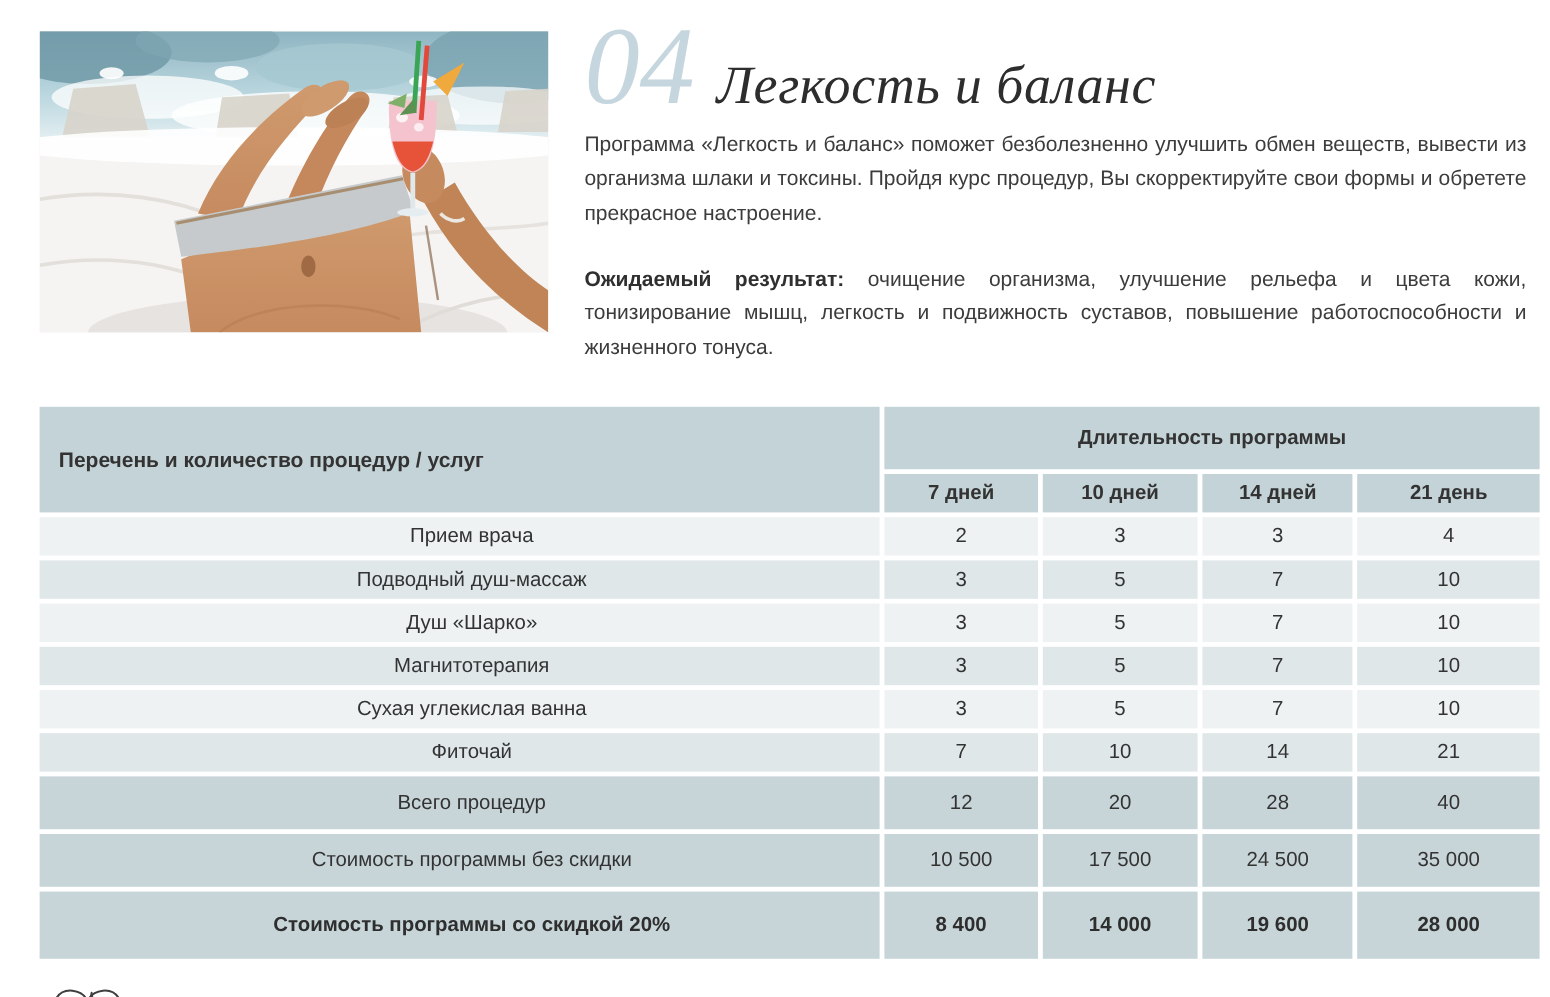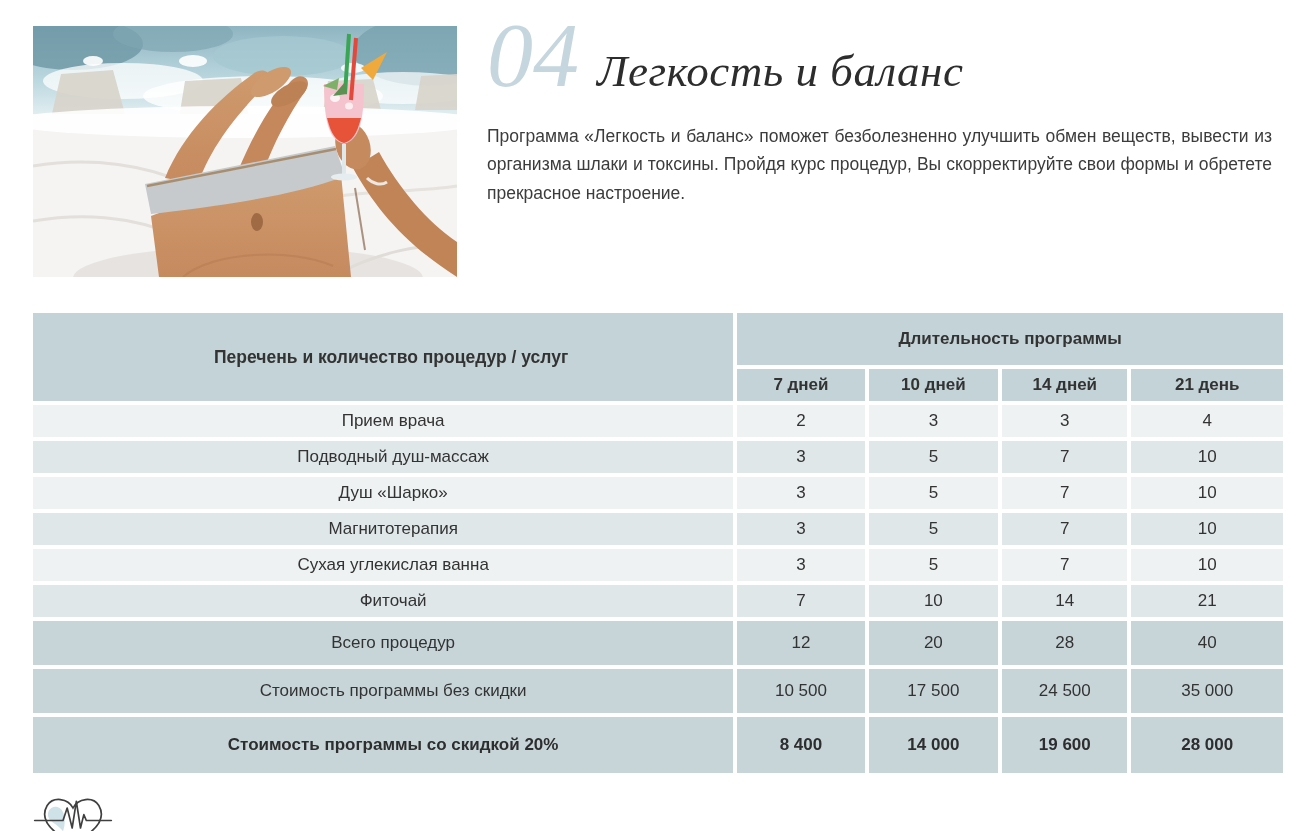--- a/index.html
+++ b/index.html
@@ -15,30 +15,30 @@
   .top{display:flex;align-items:flex-start}
   .photo{width:424px;height:251px;flex:0 0 424px;overflow:hidden;background:#f3f2f0}
   .photo svg{display:block}
   .intro{flex:1;padding-left:30px;padding-right:20px}
   .title-row{display:flex;align-items:baseline;margin-top:-6px}
   .section-number{font-family:"Liberation Serif", serif;font-style:italic;
     font-size:92px;line-height:.78;color:var(--number-color);font-weight:400}
   .page-title{font-family:"Liberation Serif", serif;font-style:italic;
     font-size:45px;font-weight:400;color:#2d2d2d;margin-left:18px;letter-spacing:.5px}
   .intro p{font-size:17.5px;line-height:1.62;text-align:justify;color:#3c3c3c}
-  .p1{margin-top:25px}
+  .p1{margin-top:9px}
   .p2{margin-top:27px}
   .p2 b{color:#2f2f2f}
 
   
   .price-table{border-collapse:separate;border-spacing:4px;table-layout:fixed;
     width:1258px;margin-left:-4px;margin-top:32px}
   .price-table th,.price-table td{font-size:17px;color:#333;vertical-align:middle}
   .price-table th{background:var(--accent-bg);font-weight:bold;text-align:center}
-  th.lbl-head{text-align:center;padding-left:16px;font-size:17.5px;height:78px}
+  th.lbl-head{text-align:left;padding-left:16px;font-size:17.5px;height:78px}
   th.group-head{height:52px}
   th.day-head{height:32px}
   td.lbl{text-align:center;padding-left:20px}
   td.val{text-align:center;white-space:nowrap}
   .r-light td{background:var(--row-light);height:32px}
   .r-mid td{background:var(--row-mid);height:32px}
   .r-summary td{background:var(--summary-bg);height:44px}
   .r-summary-bold td{background:var(--summary-bg);height:56px;font-weight:bold;color:#2e2e2e}
 
   
@@ -124,20 +124,21 @@
         <polygon points="312,56 300,70 314,68" fill="#5d9152"></polygon>
       </svg>
     </div>
 
     <div class="intro">
       <div class="title-row">
         <span class="section-number">04</span>
         <h1 class="page-title">Легкость и баланс</h1>
       </div>
       <p class="p1">Программа «Легкость и баланс» поможет безболезненно улучшить обмен веществ, вывести из организма шлаки и токсины. Пройдя курс процедур, Вы скорректируйте свои формы и обретете прекрасное настроение.</p>
+      <p class="p2"><b>Ожидаемый результат:</b><span> очищение организма, улучшение рельефа и цвета кожи, тонизирование мышц, легкость и подвижность суставов, повышение работоспособности и жизненного тонуса.</span></p>
     </div>
   </div>
 
   <table class="price-table">
     <colgroup>
       <col style="width:698px">
         <col style="width:127px">
         <col style="width:129px">
         <col style="width:125px">
         <col style="width:151px">

